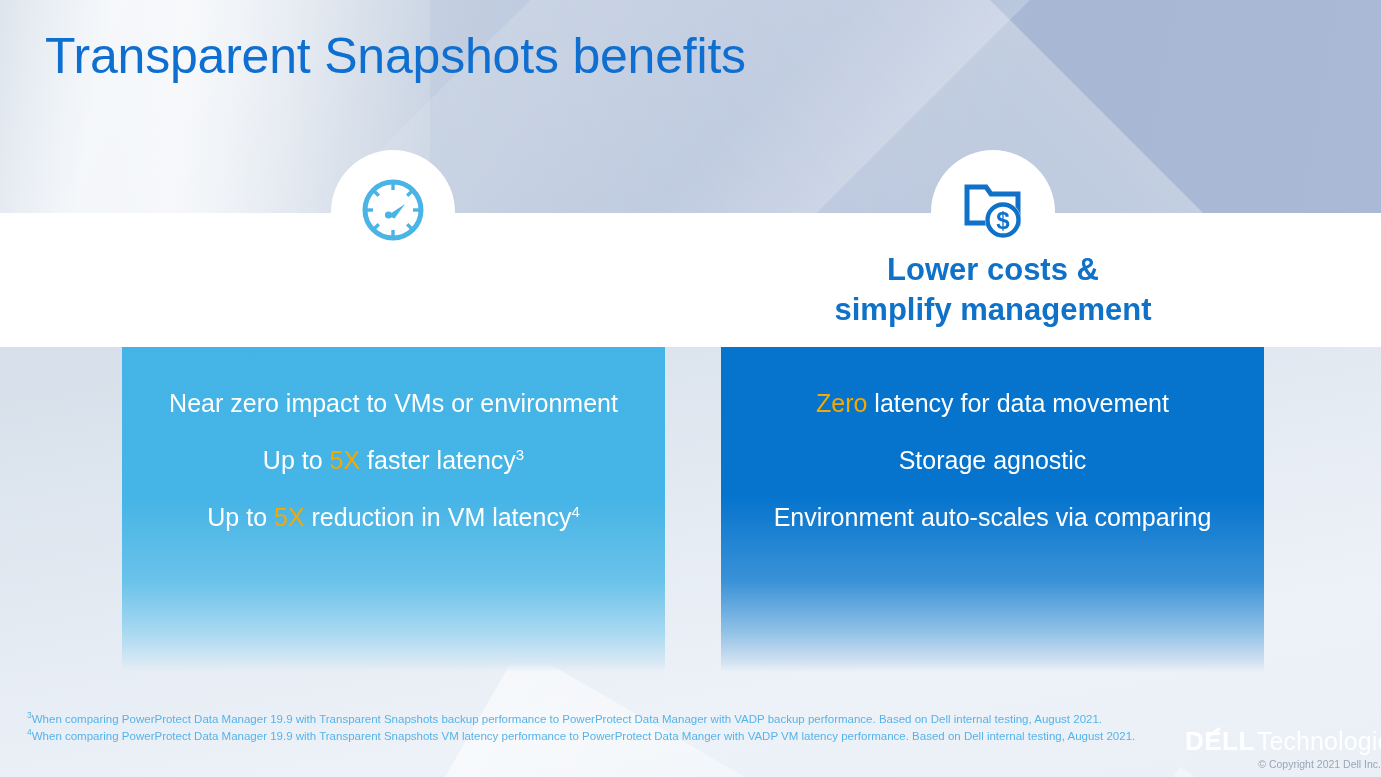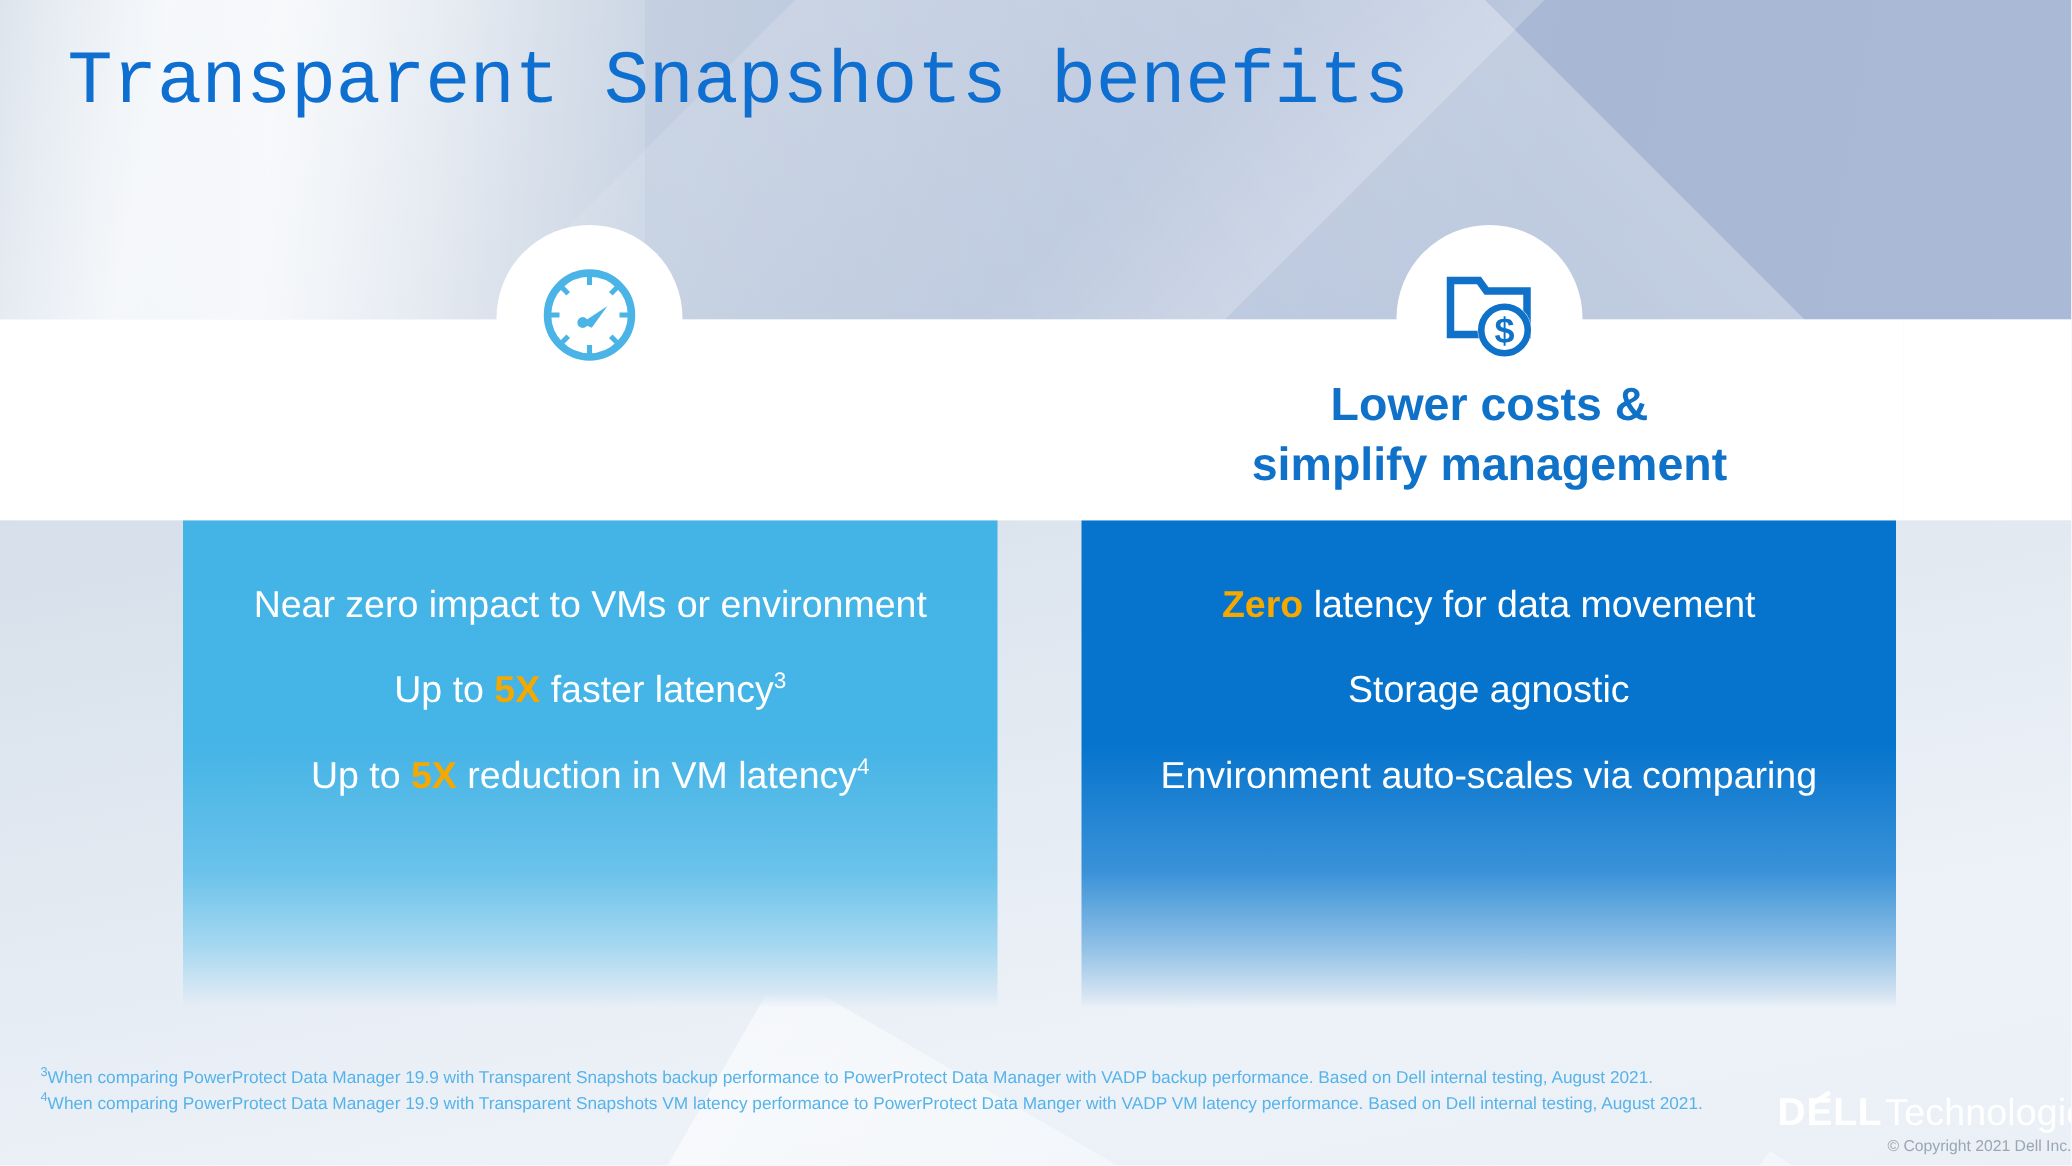--- a/index.html
+++ b/index.html
@@ -101,21 +101,20 @@
 
   
   .title {
     position: absolute;
     left: 45px; top: 27px;
     font-size: 50px;
     font-weight: 400;
     letter-spacing: -0.2px;
     color: #0f6fd0;
     white-space: nowrap;
-    font-family: Liberation Mono, monospace;
   }
 
   
   .icon-circle {
     position: absolute;
     width: 124px; height: 124px;
     border-radius: 50%;
     background: #ffffff;
     display: flex;
     align-items: center;
@@ -169,21 +168,21 @@
   .card-line {
     color: #ffffff;
     font-size: 25px;
     line-height: 33px;
     margin: 0 auto 24px auto;
     width: 460px;
   }
   .card-line:last-child { margin-bottom: 16px; }
   .hl {
     color: #f5a800;
-    font-weight: 700;
+    font-weight: 400;
   }
   .sup {
     font-size: 15px;
     vertical-align: super;
     line-height: 0;
   }
 
   
   .footnotes {
     position: absolute;

